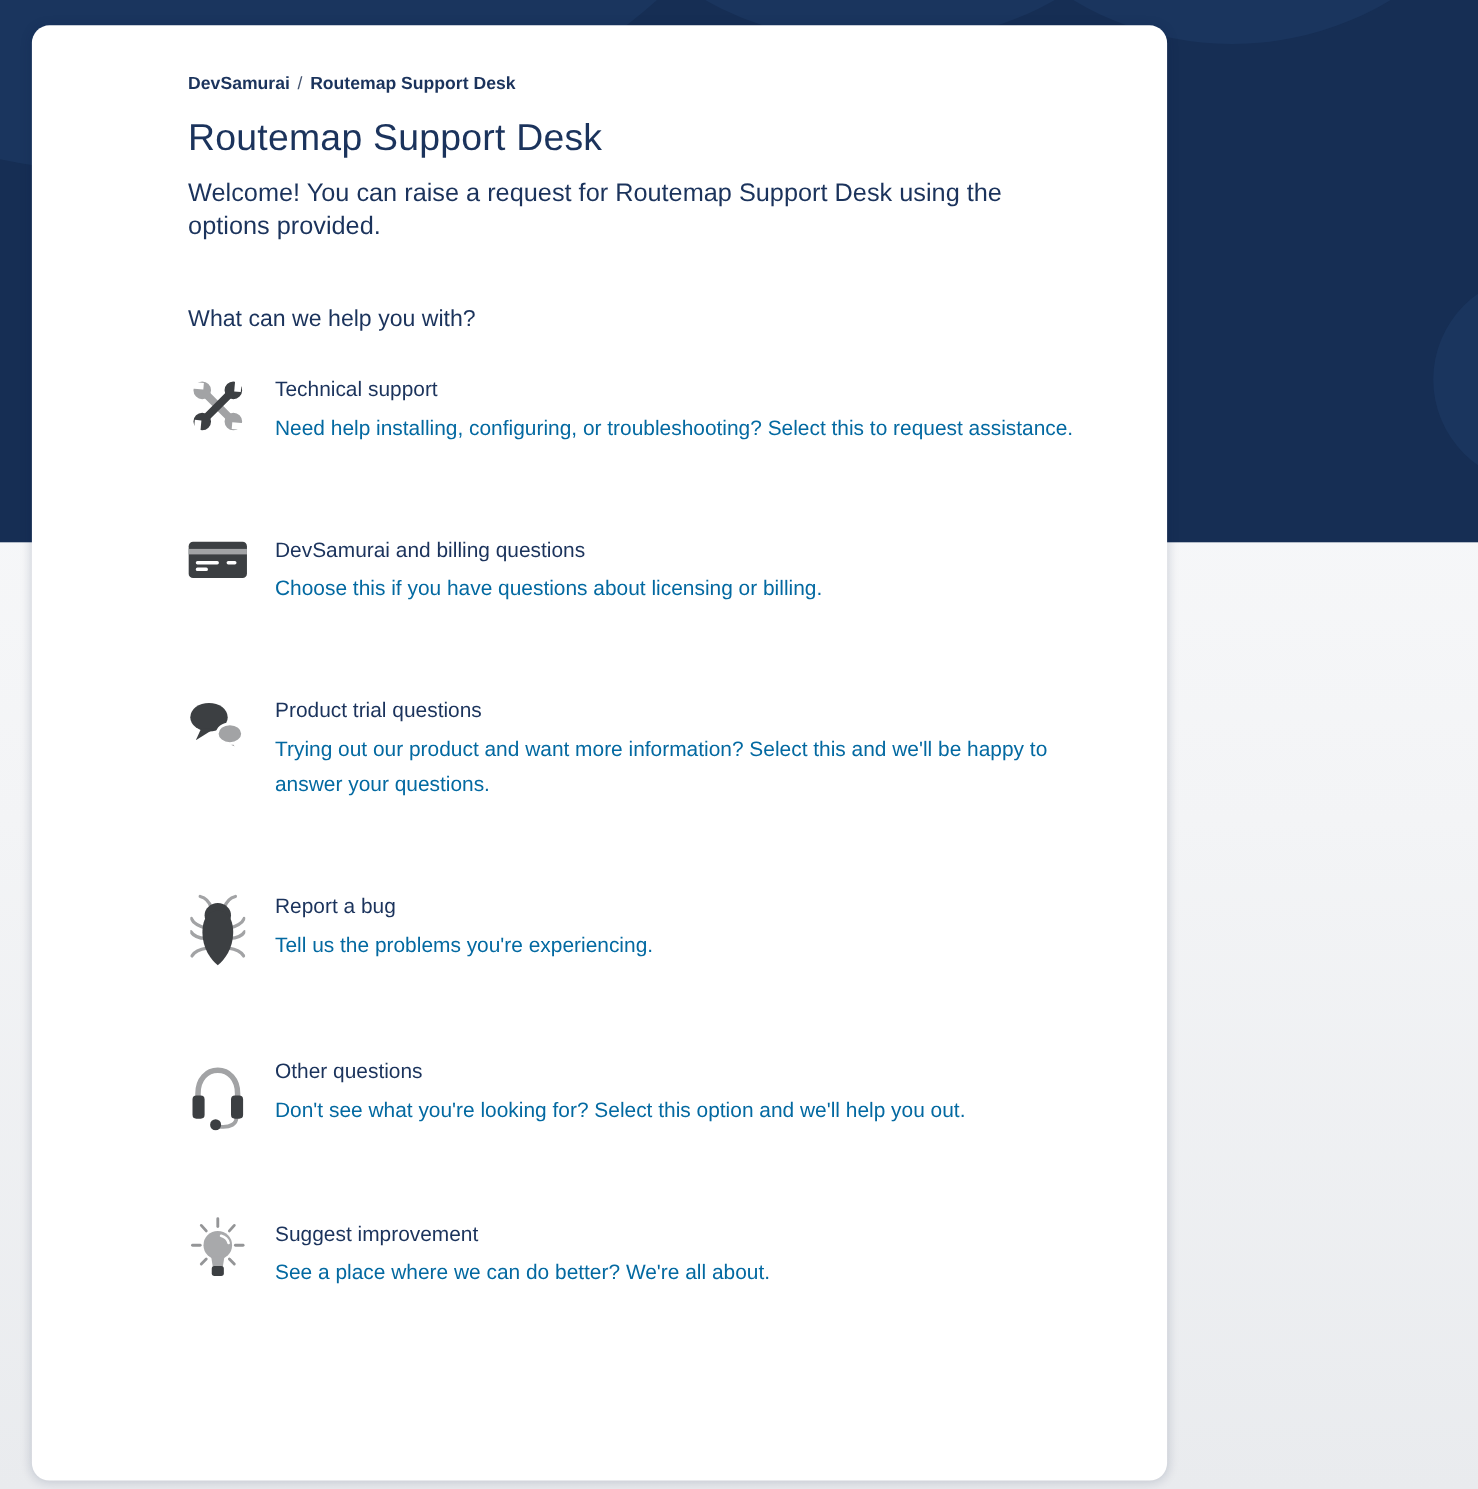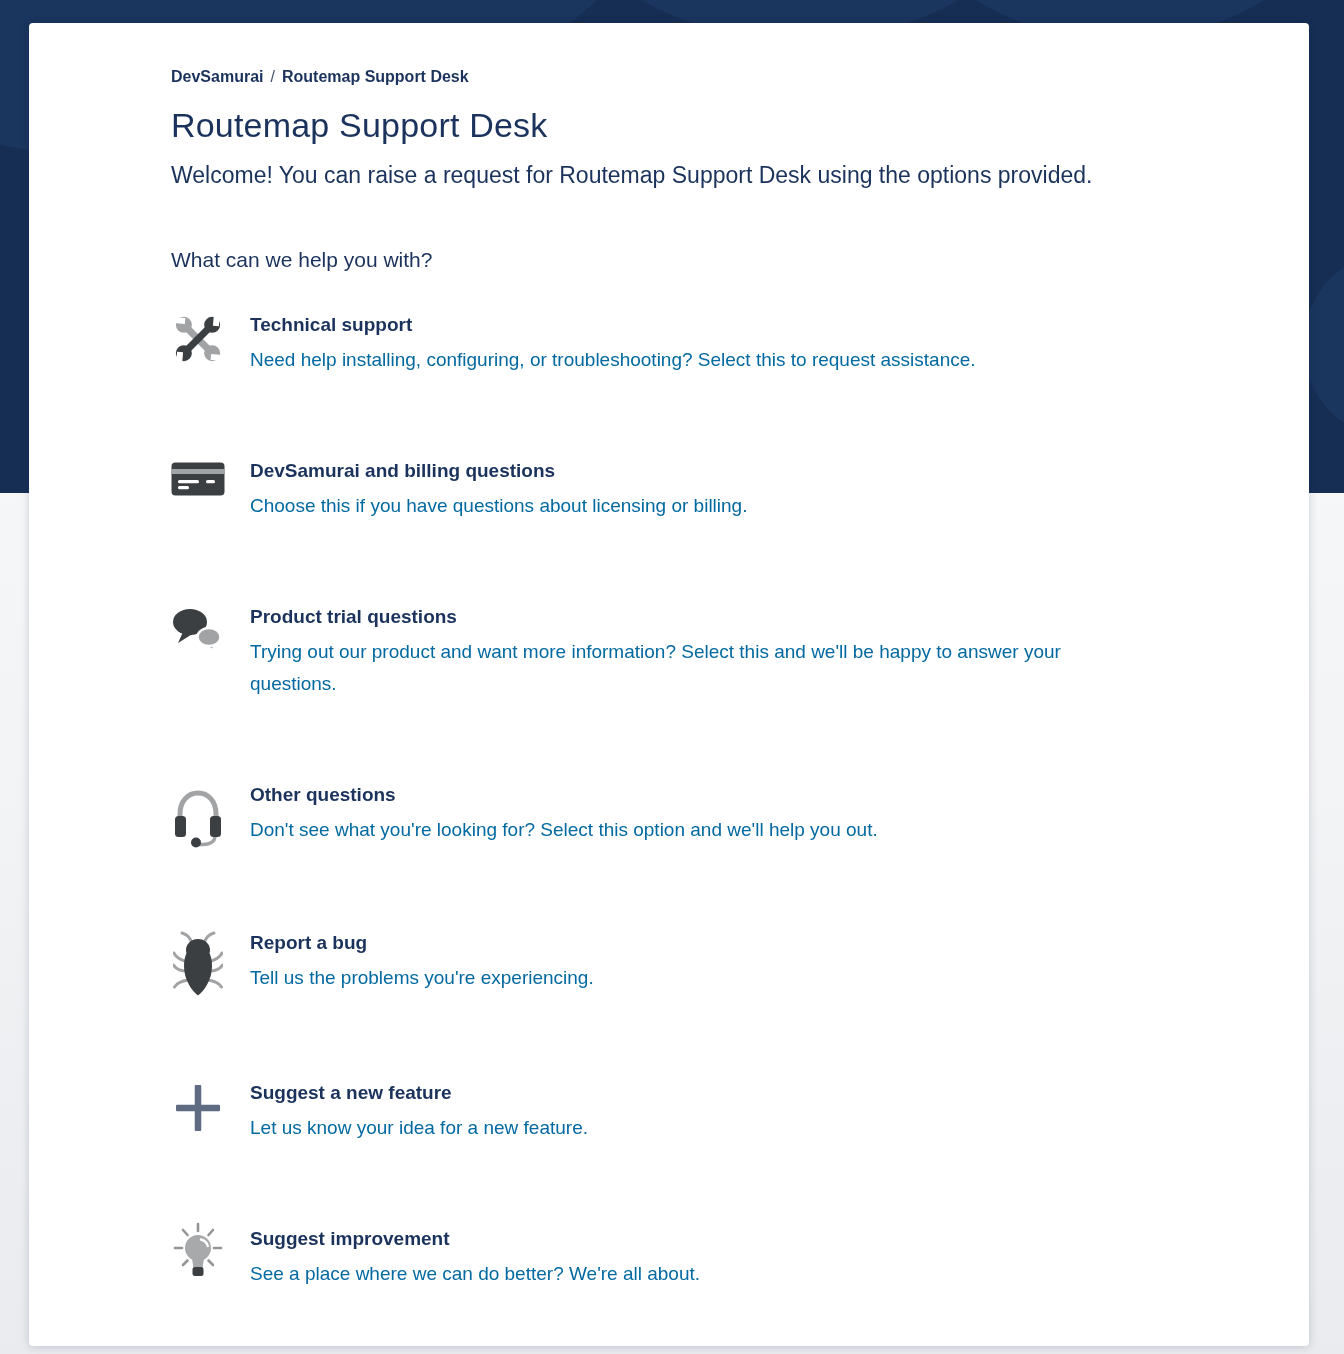--- a/index.html
+++ b/index.html
@@ -14,23 +14,23 @@
     position: absolute;
     left: 0; top: 0;
     width: 1344px; height: 493px;
     background: #162e54;
     overflow: hidden;
   }
   .header-band svg { display: block; }
   .card {
     position: absolute;
     left: 29px; top: 23px;
-    width: 1280px; height: 1323px;
+    width: 1032px; height: 1323px;
     background: #ffffff;
-    border-radius: 4px;
+    border-radius: 16px;
     box-shadow: 0 1px 10px rgba(9,30,66,0.18);
     padding: 44px 80px 0 142px;
     overflow: hidden;
   }
   .breadcrumb {
     font-size: 16px;
     font-weight: 700;
     line-height: 19px;
     color: #1b335c;
   }
@@ -74,21 +74,21 @@
     flex: 0 0 54px;
     width: 54px;
     margin-right: 25px;
     display: flex;
     justify-content: center;
   }
   .item .texts { flex: 1 1 auto; }
   .item-title {
     display: block;
     font-size: 19px;
-    font-weight: 700;
+    font-weight: 400;
     line-height: 26px;
     color: #1b335c;
   }
   .item-desc {
     display: block;
     margin-top: 6px;
     font-size: 19px;
     line-height: 32px;
     color: #0369a1;
     max-width: 850px;
@@ -171,36 +171,20 @@
         <svg width="54" height="44" viewBox="0 0 54 44">
           <ellipse cx="19" cy="15" rx="17" ry="13" fill="#3c3f42"></ellipse>
           <polygon points="12,25 7,36 23,26" fill="#3c3f42"></polygon>
           <polygon points="40,36 45,44 32,38" fill="#a2a3a5" stroke="#ffffff" stroke-width="2"></polygon>
           <ellipse cx="38" cy="30" rx="11.5" ry="9" fill="#a2a3a5" stroke="#ffffff" stroke-width="2.5"></ellipse>
         </svg>
       </span>
       <span class="texts">
         <span class="item-title">Product trial questions</span>
         <span class="item-desc">Trying out our product and want more information? Select this and we'll be happy to answer your questions.</span>
-      </span>
-    </a>
-
-    <a class="item">
-      <span class="icon ic-offset-4">
-        <svg width="50" height="62" viewBox="0 0 50 62">
-          <path d="M7 38 V28 C7 15 15 7 25 7 C35 7 43 15 43 28 V38" stroke="#a2a3a5" stroke-width="5" fill="none"></path>
-          <path d="M42 50 C42 56 36 58.5 30 58.5 L26 58.5" stroke="#a2a3a5" stroke-width="3.5" fill="none"></path>
-          <rect x="2" y="30" width="11" height="21" rx="3.5" fill="#3c3f42"></rect>
-          <rect x="37" y="30" width="11" height="21" rx="3.5" fill="#3c3f42"></rect>
-          <circle cx="23" cy="56.5" r="5" fill="#3c3f42"></circle>
-        </svg>
-      </span>
-      <span class="texts">
-        <span class="item-title">Other questions</span>
-        <span class="item-desc">Don't see what you're looking for? Select this option and we'll help you out.</span>
       </span>
     </a>
 
     <a class="item">
       <span class="icon">
         <svg width="50" height="68" viewBox="0 0 50 68">
           <g stroke="#a2a3a5" stroke-width="3" fill="none" stroke-linecap="round">
             <path d="M19 13 C17 7 13 4 9 3"></path>
             <path d="M31 13 C33 7 37 4 41 3"></path>
             <path d="M15 32 C8 30 3 28 1 23"></path>
@@ -214,31 +198,35 @@
           <path d="M25 16 C35 16 39 25 39 36 C39 50 31 61 25 65.5 C19 61 11 50 11 36 C11 25 15 16 25 16 Z" fill="#3c3f42"></path>
         </svg>
       </span>
       <span class="texts">
         <span class="item-title">Report a bug</span>
         <span class="item-desc">Tell us the problems you're experiencing.</span>
       </span>
     </a>
 
     <a class="item">
-      <span class="icon ic-offset-3">
-        <svg width="44" height="50" viewBox="0 0 44 50">
-          <rect x="18.75" y="2" width="6.5" height="46" rx="1" fill="#5e6b80"></rect>
-          <rect x="0" y="21.75" width="44" height="6.5" rx="1" fill="#5e6b80"></rect>
-        </svg>
-      </span>
-      <span class="texts">
-        <span class="item-title">Suggest a new feature</span>
-        <span class="item-desc">Let us know your idea for a new feature.</span>
-      </span>
-    </a>
+      <span class="icon ic-offset-4">
+        <svg width="50" height="62" viewBox="0 0 50 62">
+          <path d="M7 38 V28 C7 15 15 7 25 7 C35 7 43 15 43 28 V38" stroke="#a2a3a5" stroke-width="5" fill="none"></path>
+          <path d="M42 50 C42 56 36 58.5 30 58.5 L26 58.5" stroke="#a2a3a5" stroke-width="3.5" fill="none"></path>
+          <rect x="2" y="30" width="11" height="21" rx="3.5" fill="#3c3f42"></rect>
+          <rect x="37" y="30" width="11" height="21" rx="3.5" fill="#3c3f42"></rect>
+          <circle cx="23" cy="56.5" r="5" fill="#3c3f42"></circle>
+        </svg>
+      </span>
+      <span class="texts">
+        <span class="item-title">Other questions</span>
+        <span class="item-desc">Don't see what you're looking for? Select this option and we'll help you out.</span>
+      </span>
+    </a>
+
 
     <a class="item">
       <span class="icon ic-offset-m4">
         <svg width="50" height="66" viewBox="0 0 50 66">
           <g stroke="#949597" stroke-width="2.6" stroke-linecap="round">
             <path d="M25 2 L25 9"></path>
             <path d="M10 8 L14.5 13"></path>
             <path d="M40 8 L35.5 13"></path>
             <path d="M2 26 L9 26"></path>
             <path d="M48 26 L41 26"></path>

